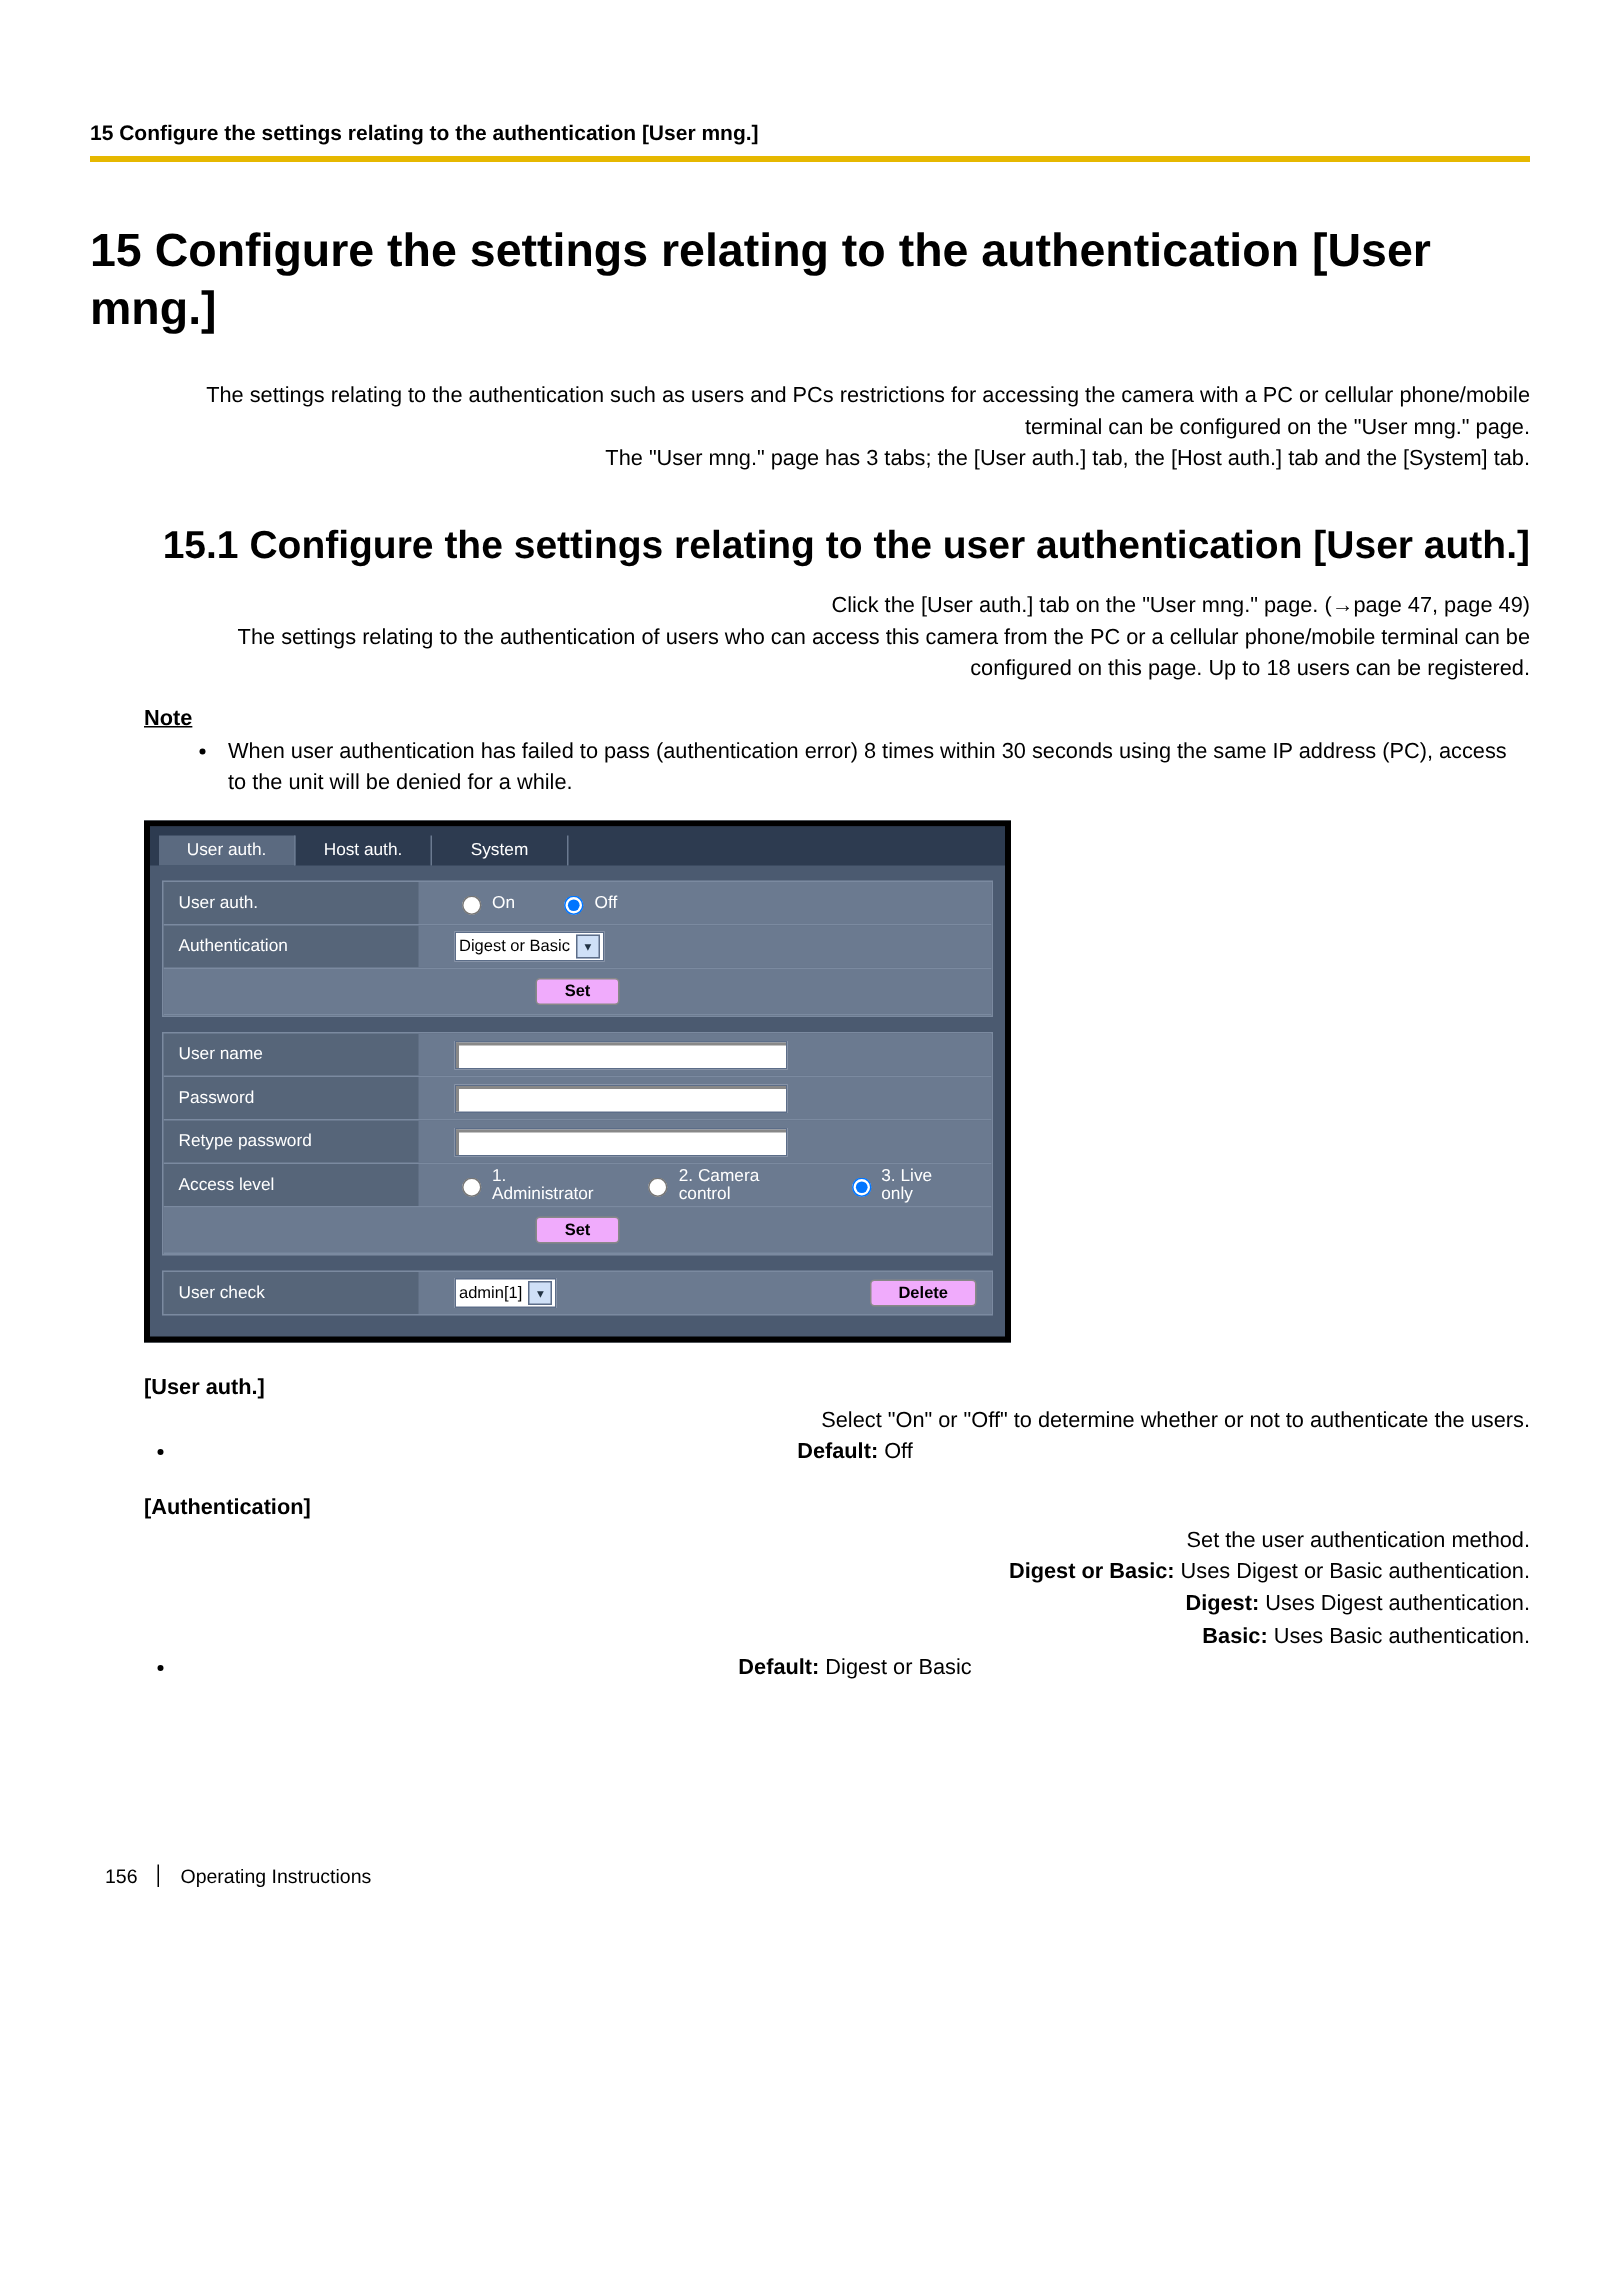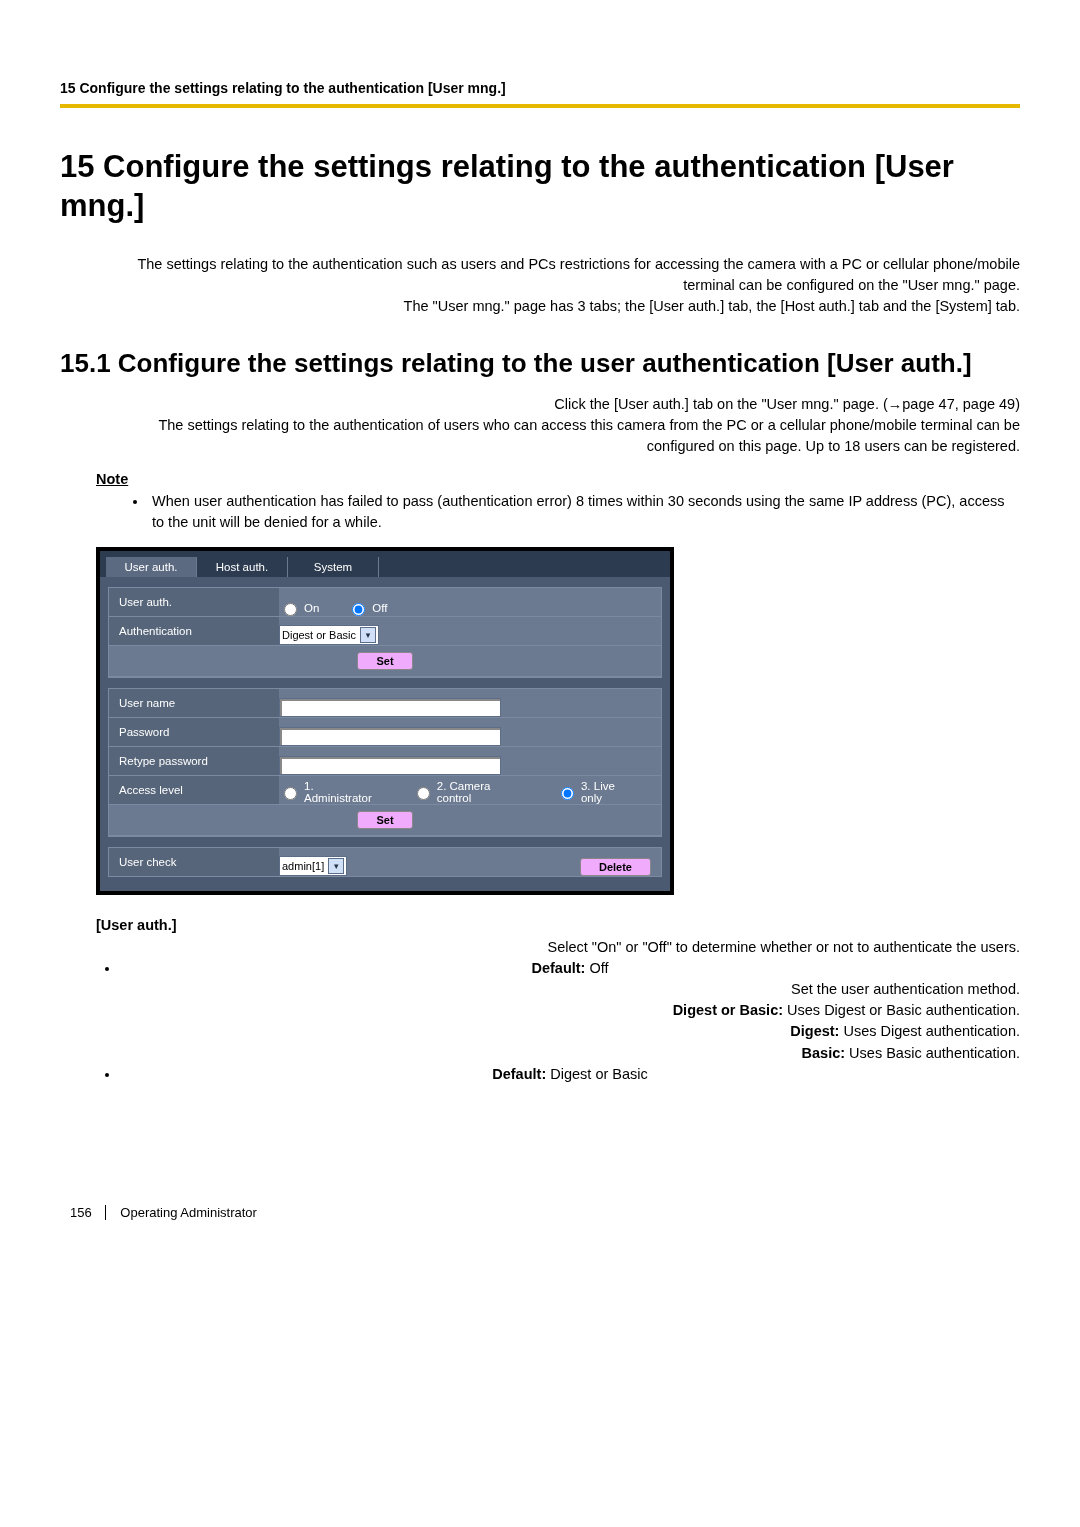--- a/index.html
+++ b/index.html
@@ -25,20 +25,21 @@
     font-size: 31px;
     font-weight: bold;
     margin: 0 0 28px 0;
     line-height: 1.25;
   }
   .h2 {
     font-size: 26px;
     font-weight: bold;
     margin: 30px 0 14px 0;
     line-height: 1.3;
+    text-align: right;
   }
   .body-text {
     margin: 0;
     padding-left: 36px;
     line-height: 1.45;
     text-align: right;
   }
   .note-label {
     font-weight: bold;
     text-decoration: underline;
@@ -90,25 +91,25 @@
   .row:last-child { border-bottom: none; }
   .row-label {
     width: 170px;
     padding-left: 10px;
     box-sizing: border-box;
     font-size: 11.5px;
   }
   .row-ctrl {
     flex: 1;
     display: flex;
-    align-items: flex-end;
+    align-items: center;
     gap: 6px;
     background: #6b7a90;
     height: 100%;
-    padding-left: 0;
+    padding-left: 24px;
     position: relative;
   }
   .radio-wrap {
     display: inline-flex;
     align-items: center;
     gap: 4px;
     margin-right: 22px;
     font-size: 11.5px;
   }
   .fake-select {
@@ -305,25 +306,26 @@
       </div>
     </div>
   </div>
 
   <div class="sub-h">[User auth.]</div>
   <p class="body-text">Select "On" or "Off" to determine whether or not to authenticate the users.</p>
   <ul class="bullet">
     <li><span class="inline-bold">Default:</span><span> Off</span></li>
   </ul>
 
+  <div class="sub-h">[Authentication]</div>
   <p class="body-text">Set the user authentication method.</p>
   <p class="body-text"><span class="inline-bold">Digest or Basic:</span><span> Uses Digest or Basic authentication.</span></p>
   <p class="body-text"><span class="inline-bold">Digest:</span><span> Uses Digest authentication.</span></p>
   <p class="body-text"><span class="inline-bold">Basic:</span><span> Uses Basic authentication.</span></p>
   <ul class="bullet">
     <li><span class="inline-bold">Default:</span><span> Digest or Basic</span></li>
   </ul>
 
   <div class="footer">
     <span>156</span>
-    <span class="footer-line">Operating Administrator</span>
+    <span class="footer-line">Operating Instructions</span>
   </div>
 </div>
 
 </body></html>

